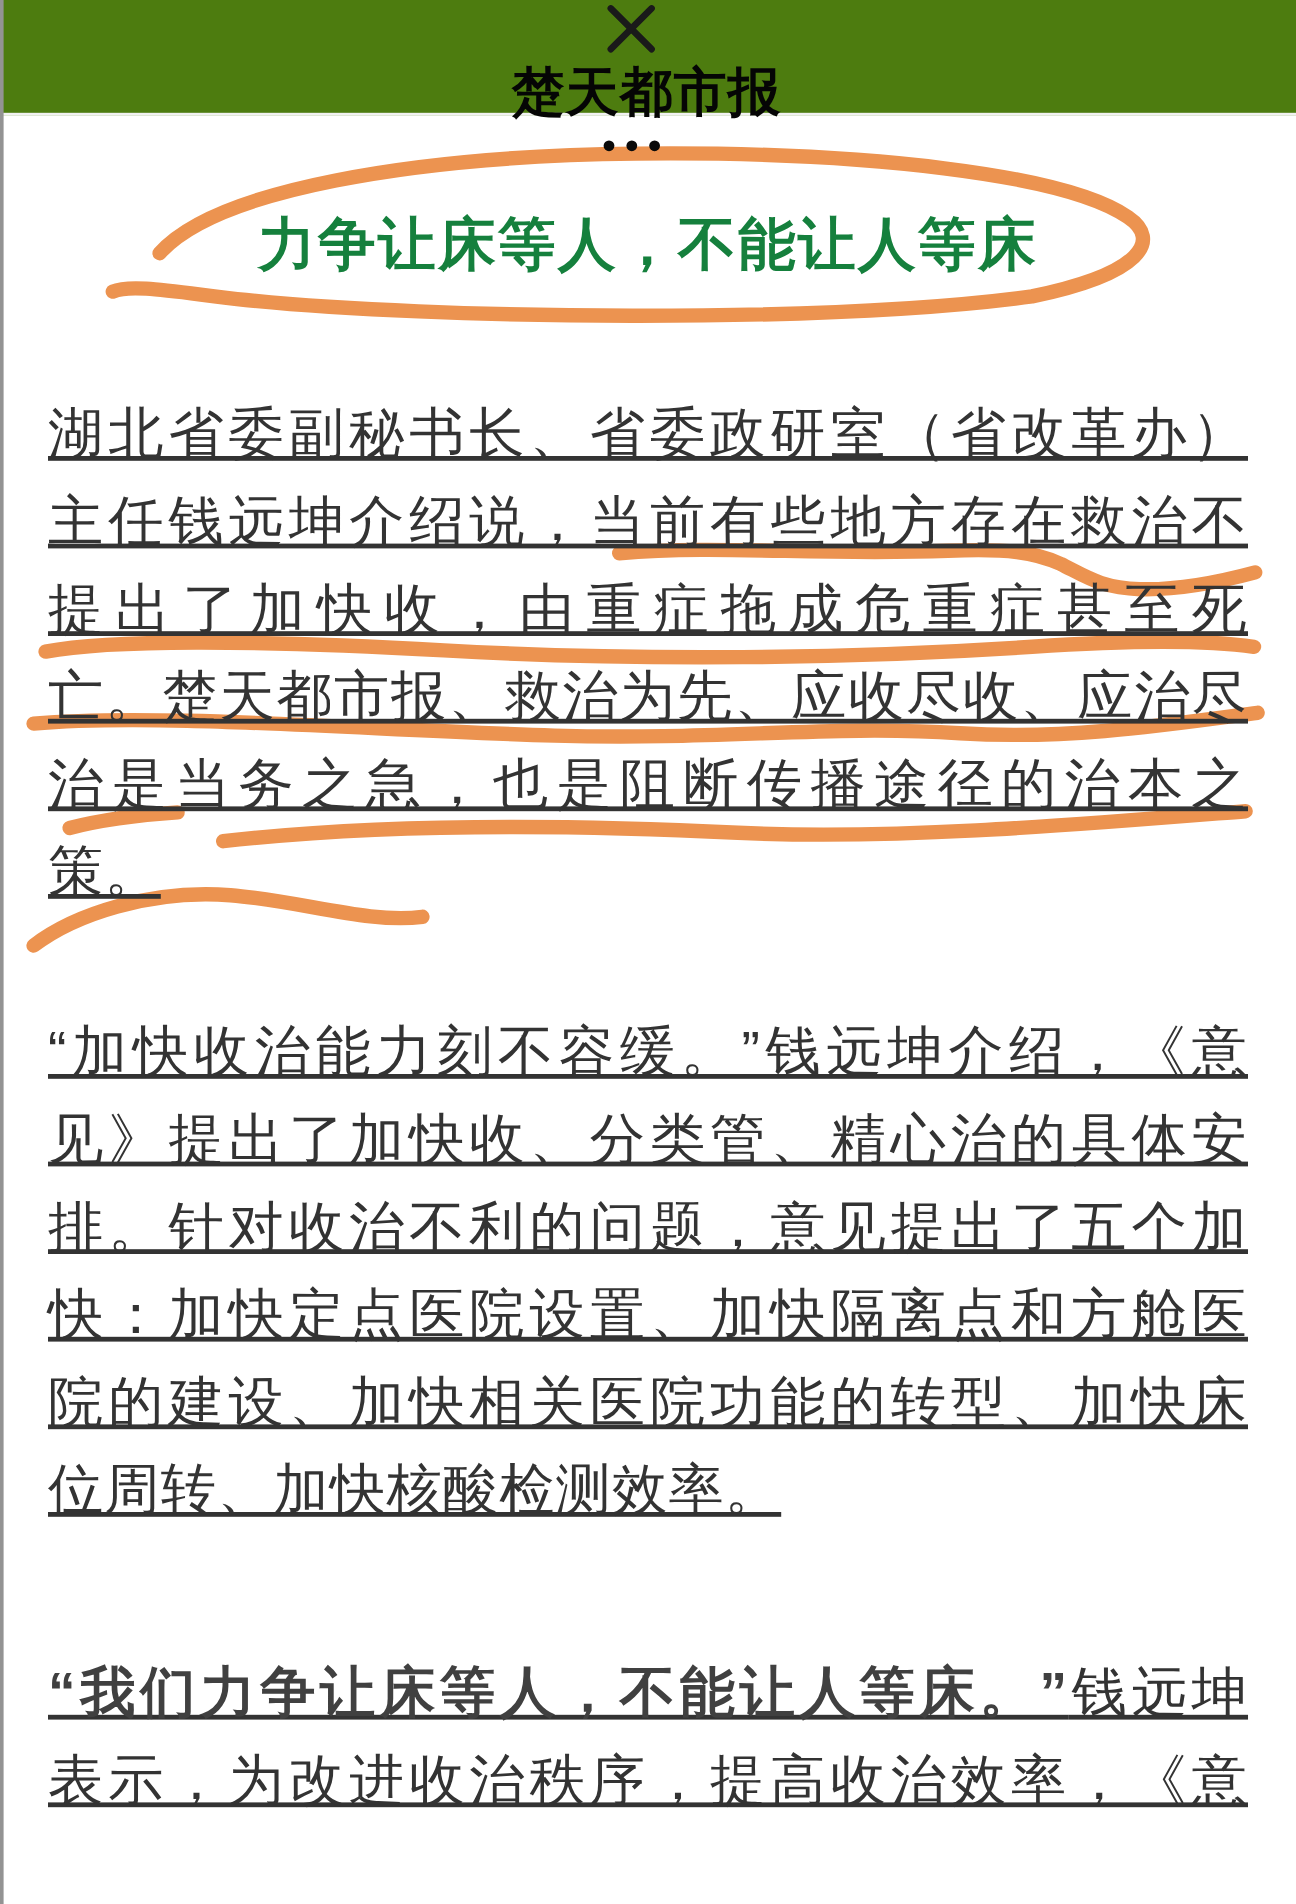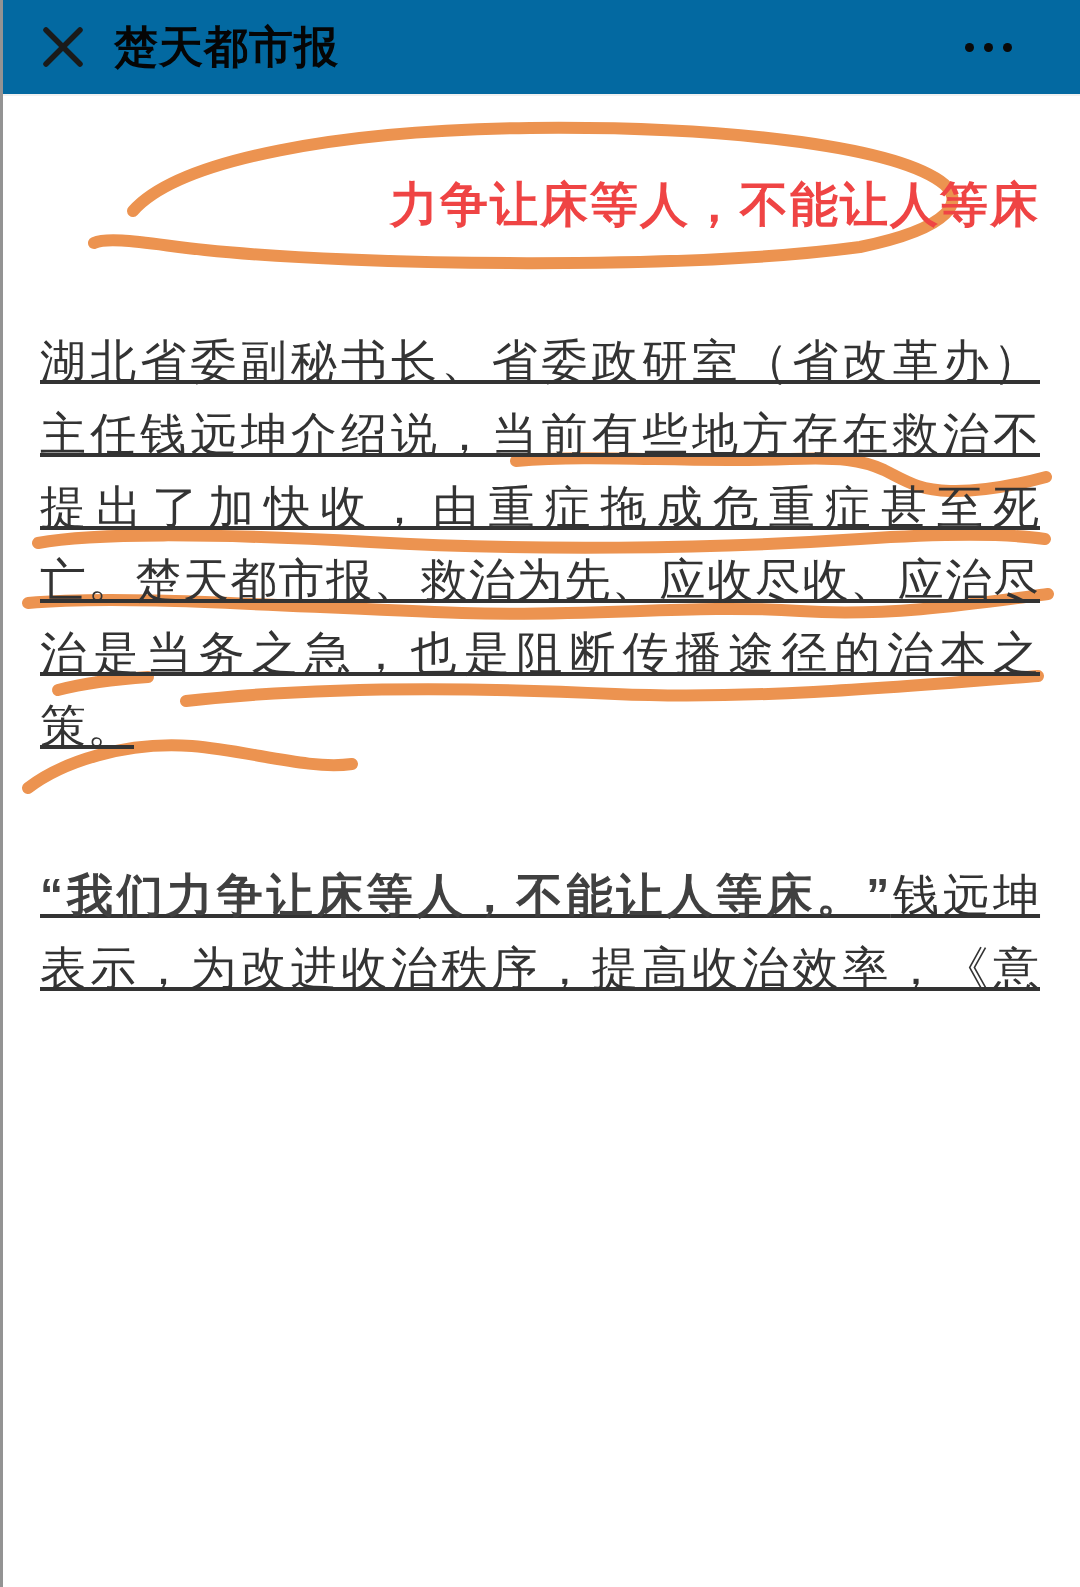--- a/index.html
+++ b/index.html
@@ -12,25 +12,26 @@
   }
   
   .edge-line{
     position:absolute;left:0;top:0;width:3px;height:1587px;
     background:#939393;z-index:6;
   }
   
   .header{
     position:relative;z-index:2;
     height:96px;
-    background:#0369a1;
+    background:#4d7c0f;
     border-bottom:2px solid #f1f1f1;
     display:flex;align-items:center;
     padding:0 66px 0 38px;
     box-sizing:border-box;
+    flex-direction:column;
   }
   .close-btn{width:50px;height:50px;display:flex;align-items:center;justify-content:center;}
   .header-title{
     margin-left:26px;
     font-size:44px;font-weight:600;color:#050505;
     letter-spacing:1px;
   }
   .spacer{flex:1;}
   .more-btn{display:flex;align-items:center;gap:10px;padding:10px 2px;}
   .more-btn i{display:block;width:9px;height:9px;border-radius:50%;background:#0a0a0a;}
@@ -41,22 +42,22 @@
   }
   .annotations path{fill:none;stroke-width:12;stroke-linecap:round;stroke-linejoin:round;}
   
   .content{
     position:relative;z-index:1;
     padding:0 40px;
   }
   .article-title{
     margin:72px 0 0 0;
     height:73px;line-height:73px;
-    text-align:right;
-    font-size:48px;font-weight:700;color:#ef4444;
+    text-align:center;
+    font-size:48px;font-weight:700;color:#15803d;
     letter-spacing:2px;
   }
   .para{margin:0;}
   .p1{margin-top:84px;}
   .p2{margin-top:77px;}
   .p3{margin-top:96px;}
   .line{
     height:73px;line-height:73px;
     font-size:46px;color:#333;
     letter-spacing:1px;
@@ -110,19 +111,27 @@
 
   <div class="para p1">
     <div class="line">湖北省委副秘书长、省委政研室（省改革办）</div>
     <div class="line">主任钱远坤介绍说，当前有些地方存在救治不</div>
     <div class="line">提出了加快收，由重症拖成危重症甚至死</div>
     <div class="line">亡。楚天都市报、救治为先、应收尽收、应治尽</div>
     <div class="line">治是当务之急，也是阻断传播途径的治本之</div>
     <div class="line last">策。</div>
   </div>
 
+  <div class="para p2">
+    <div class="line">“加快收治能力刻不容缓。”钱远坤介绍，《意</div>
+    <div class="line">见》提出了加快收、分类管、精心治的具体安</div>
+    <div class="line">排。针对收治不利的问题，意见提出了五个加</div>
+    <div class="line">快：加快定点医院设置、加快隔离点和方舱医</div>
+    <div class="line">院的建设、加快相关医院功能的转型、加快床</div>
+    <div class="line last">位周转、加快核酸检测效率。</div>
+  </div>
 
   <div class="para p3">
     <div class="line"><span class="bold">“我们力争让床等人，不能让人等床。”</span><span>钱远坤</span></div>
     <div class="line">表示，为改进收治秩序，提高收治效率，《意</div>
   </div>
 
 </main>
 
 </body></html>

